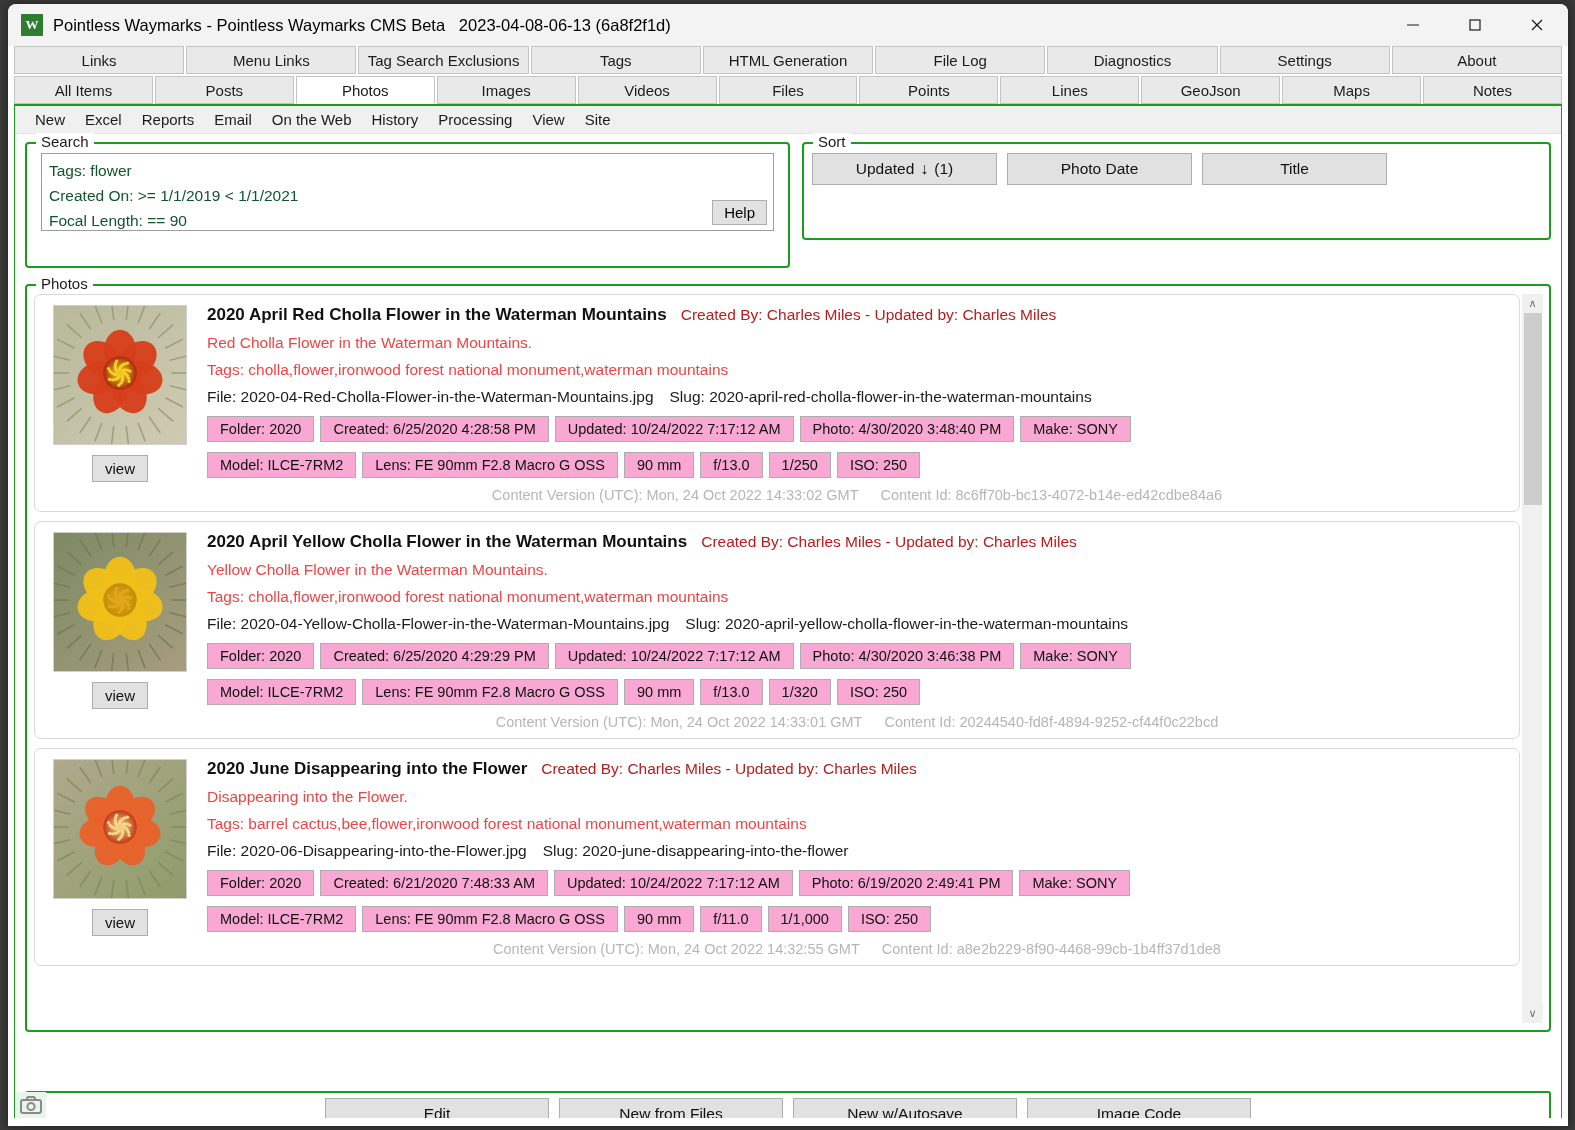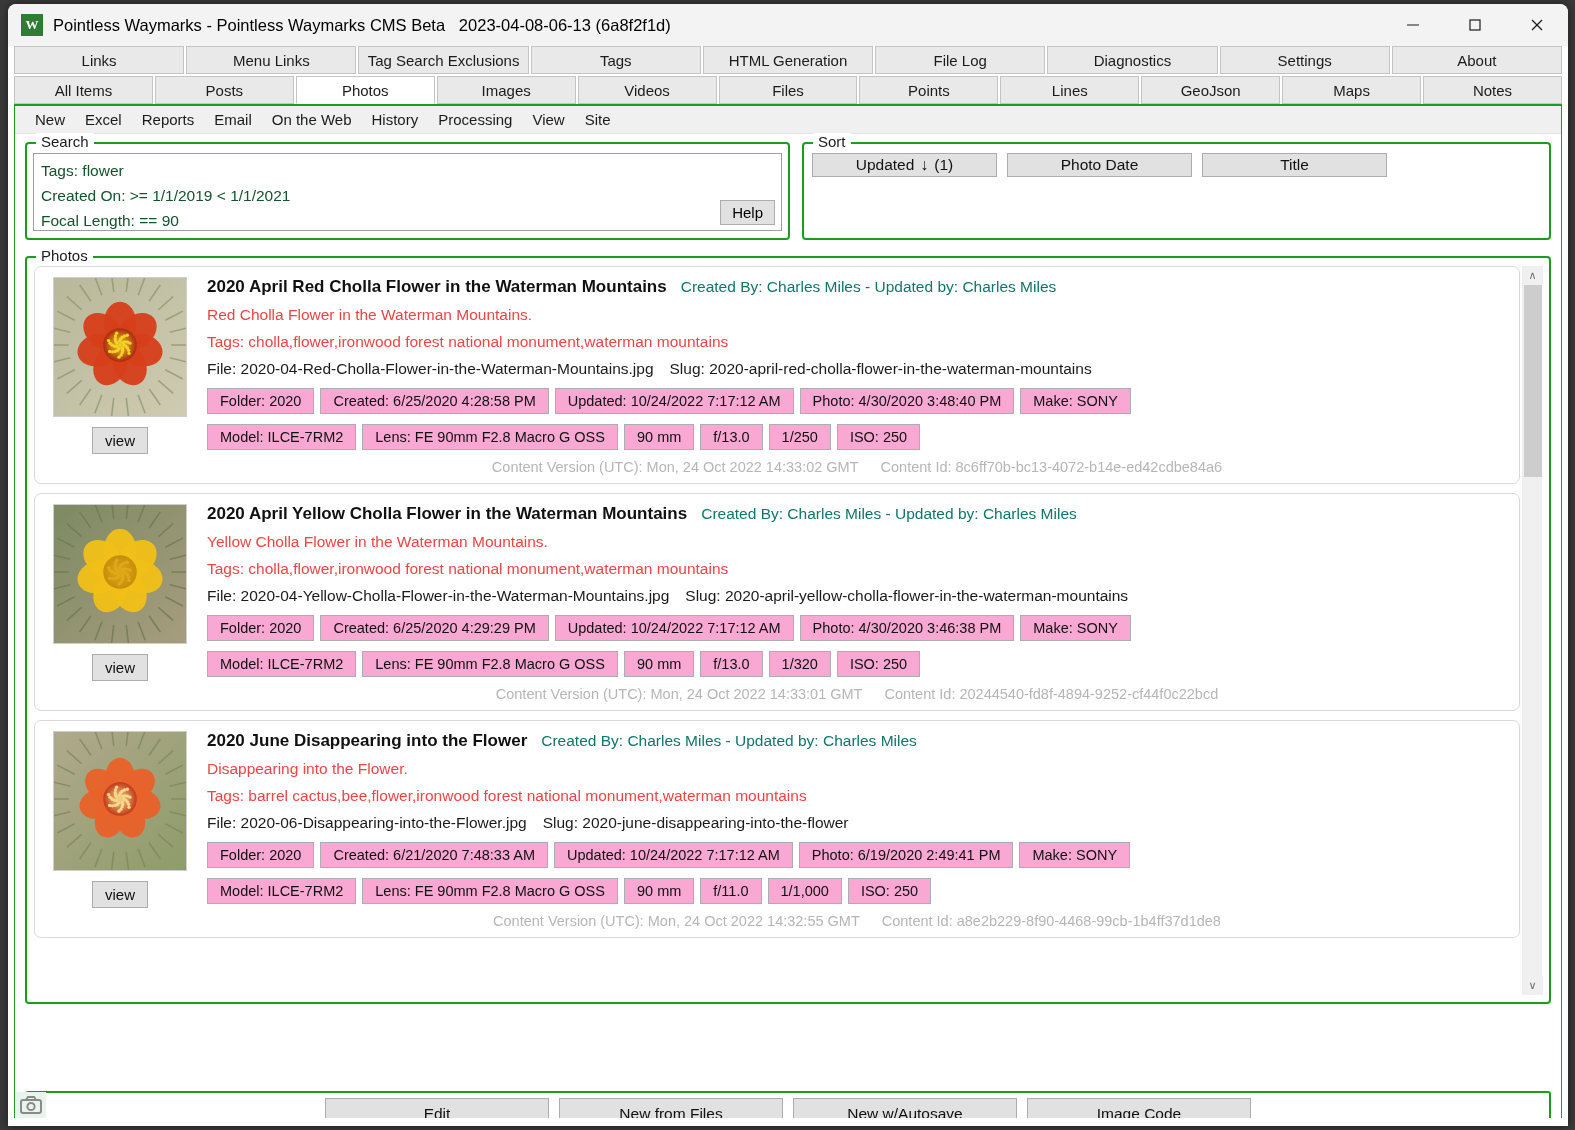--- a/index.html
+++ b/index.html
@@ -123,21 +123,21 @@
     padding: 10px;
   }
   .groupbox > .gb-title {
     position: absolute;
     top: -11px; left: 9px;
     background: #ffffff;
     padding: 0 5px;
     font-size: 15px;
     color: #1b1b1b;
   }
-  .gb-search { width: 765px; height: 98px; padding: 9px 6px; }
+  .gb-search { width: 765px; height: 126px; padding: 9px 14px; }
   .gb-sort   { flex: 1; height: 98px; padding: 9px 8px; }
 
   .search-box {
     border: 1px solid #9e9e9e;
     height: 78px;
     background: #fff;
     position: relative;
     padding: 4px 7px;
     overflow: hidden;
   }
@@ -154,21 +154,21 @@
     border: 1px solid #adadad;
     font-size: 15px;
     padding: 3px 11px;
     cursor: default;
   }
 
   .sort-btns { display: flex; gap: 10px; }
   .sort-btn {
     background: #e1e1e1;
     border: 1px solid #adadad;
-    height: 24px;
+    height: 32px;
     min-width: 185px;
     display: flex; align-items: center; justify-content: center;
     font-size: 15.5px;
     color: #111;
     cursor: default;
     gap: 6px;
   }
   .sort-arrow { font-size: 16px; font-weight: bold; }
 
   
@@ -220,21 +220,21 @@
   }
 
   .info { flex: 1; padding-left: 14px; min-width: 0; }
   .line1 { display: flex; align-items: baseline; gap: 14px; }
   .ptitle {
     font-size: 17px;
     font-weight: bold;
     color: #111;
     white-space: nowrap;
   }
-  .byline { font-size: 15.5px; color: #0f766e; white-space: nowrap; }
+  .byline { font-size: 15.5px; color: #b91c1c; white-space: nowrap; }
   .summary, .tags {
     font-size: 15.5px; color: #ef4444;
     margin-top: 9px;
     white-space: nowrap;
   }
   .fileline {
     font-size: 15.5px; color: #1b1b1b;
     margin-top: 9px;
     display: flex; gap: 16px;
     white-space: nowrap;

